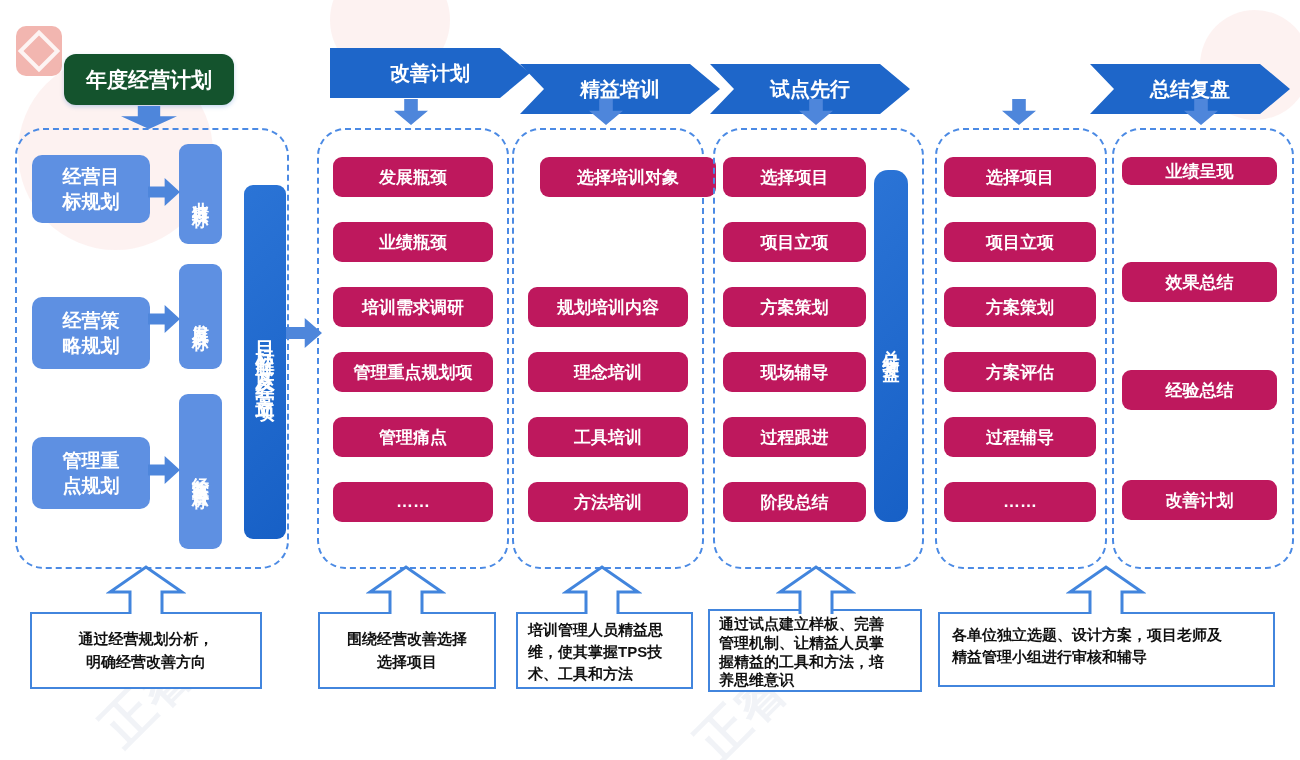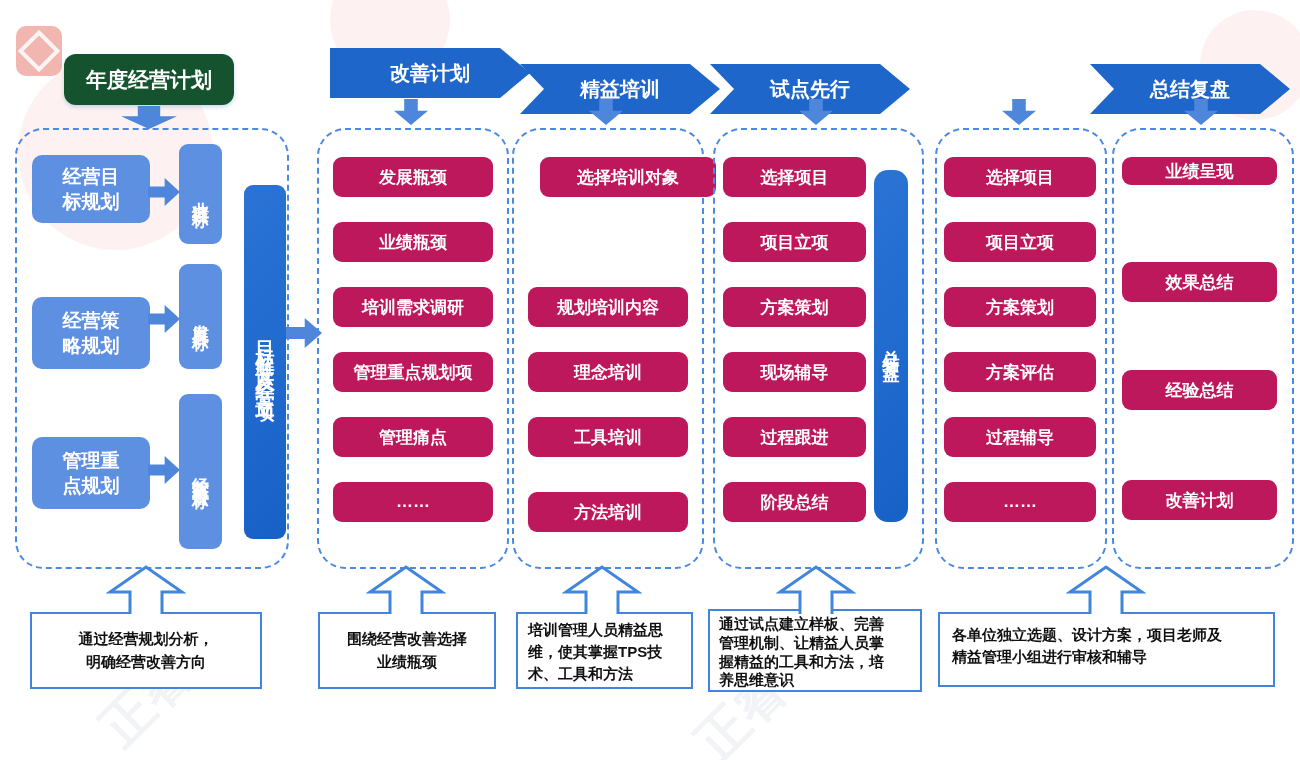--- a/index.html
+++ b/index.html
@@ -122,21 +122,21 @@
     <div class="abs btn" style="left:14px;top:222px;width:160px;height:40px;">管理重点规划项</div>
     <div class="abs btn" style="left:14px;top:287px;width:160px;height:40px;">管理痛点</div>
     <div class="abs btn" style="left:14px;top:352px;width:160px;height:40px;">……</div>
   </div>
 
   <div class="abs panel" style="left:512px;top:128px;width:188px;height:437px;">
     <div class="abs btn" style="left:26px;top:27px;width:176px;height:40px;">选择培训对象</div>
     <div class="abs btn" style="left:14px;top:157px;width:160px;height:40px;">规划培训内容</div>
     <div class="abs btn" style="left:14px;top:222px;width:160px;height:40px;">理念培训</div>
     <div class="abs btn" style="left:14px;top:287px;width:160px;height:40px;">工具培训</div>
-    <div class="abs btn" style="left:14px;top:352px;width:160px;height:40px;margin-top:10px;">方法培训</div>
+    <div class="abs btn" style="left:14px;top:352px;width:160px;height:40px;">方法培训</div>
   </div>
 
   <div class="abs panel" style="left:713px;top:128px;width:207px;height:437px;">
     <div class="abs btn" style="left:8px;top:27px;width:143px;height:40px;">选择项目</div>
     <div class="abs btn" style="left:8px;top:92px;width:143px;height:40px;">项目立项</div>
     <div class="abs btn" style="left:8px;top:157px;width:143px;height:40px;">方案策划</div>
     <div class="abs btn" style="left:8px;top:222px;width:143px;height:40px;">现场辅导</div>
     <div class="abs btn" style="left:8px;top:287px;width:143px;height:40px;">过程跟进</div>
     <div class="abs btn" style="left:8px;top:352px;width:143px;height:40px;">阶段总结</div>
     <div class="abs side-bar vtext" style="left:159px;top:40px;width:34px;height:352px;font-size:17px;letter-spacing:5px;border-radius:14px;">总结复盘</div>
@@ -170,21 +170,21 @@
   <svg class="abs uparrow" style="left:776px;top:564px;" width="80" height="50" viewBox="0 0 80 50">
       <path d="M24 50 L24 28 L4 28 L40 3 L76 28 L56 28 L56 50" fill="#ffffff" stroke="#4285DD" stroke-width="3"></path>
     </svg>
   <svg class="abs uparrow" style="left:1066px;top:564px;" width="80" height="50" viewBox="0 0 80 50">
       <path d="M24 50 L24 28 L4 28 L40 3 L76 28 L56 28 L56 50" fill="#ffffff" stroke="#4285DD" stroke-width="3"></path>
     </svg>
 
   <div class="abs note note-center" style="left:30px;top:612px;width:232px;height:77px;">通过经营规划分析，
 明确经营改善方向</div>
   <div class="abs note note-center" style="left:318px;top:612px;width:178px;height:77px;">围绕经营改善选择
-业绩瓶颈</div>
+选择项目</div>
   <div class="abs note note-left" style="left:516px;top:612px;width:177px;height:77px;padding:5px 10px;">培训管理人员精益思
 维，使其掌握TPS技
 术、工具和方法</div>
   <div class="abs note note-left" style="left:708px;top:609px;width:214px;height:83px;padding:4px 9px;line-height:1.25;">通过试点建立样板、完善
 管理机制、让精益人员掌
 握精益的工具和方法，培
 养思维意识</div>
   <div class="abs note note-left" style="left:938px;top:612px;width:337px;height:75px;padding:10px 12px;">各单位独立选题、设计方案，项目老师及
 精益管理小组进行审核和辅导</div>
 

